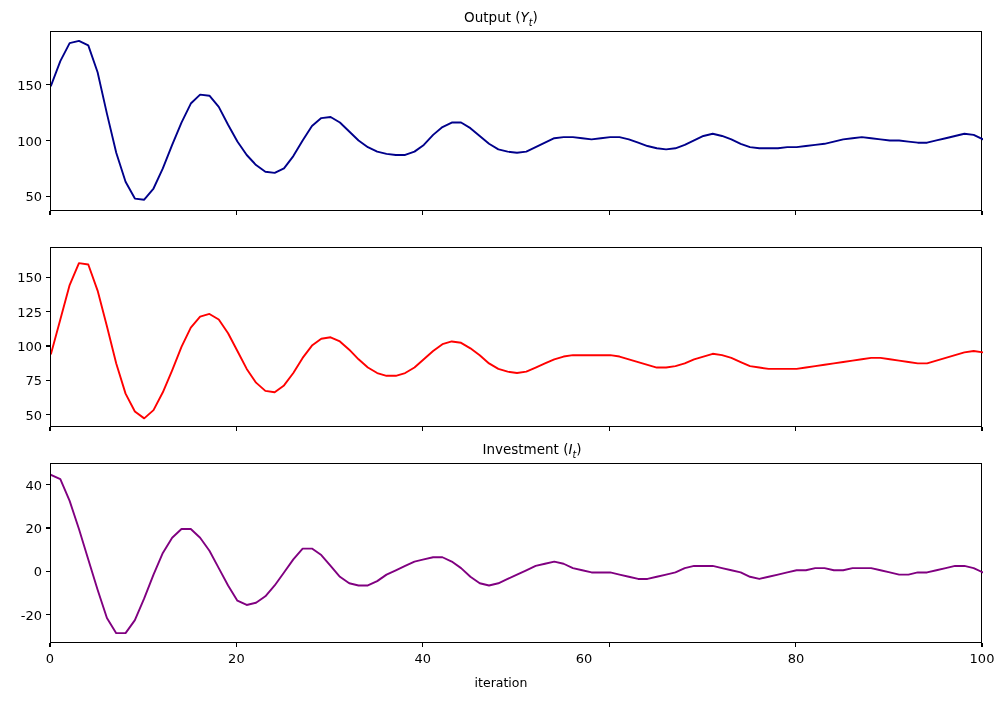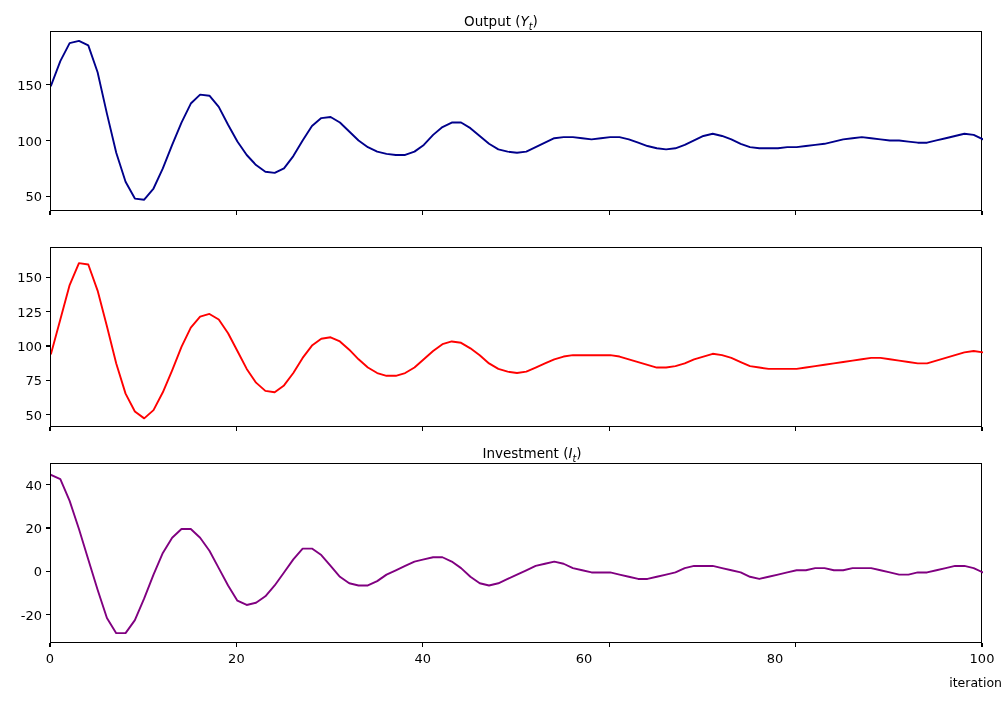--- a/index.html
+++ b/index.html
@@ -1,33 +1,33 @@
 <!DOCTYPE html>
 <html><head>
 <meta charset="utf-8">
 <style>
   html,body{margin:0;padding:0;background:#ffffff;}
   body{width:1002px;height:701px;font-family:"DejaVu Sans","Liberation Sans",sans-serif;color:#000;}
   #figure{position:relative;width:1002px;height:701px;overflow:hidden;}
   .panel-title{
     position:absolute;left:0;width:1002px;text-align:center;
-    font-size:13.5px;color:#000;line-height:24px;
+    font-size:13.5px;color:#000;line-height:16px;
   }
   .plotbox{position:absolute;border:1.1px solid #000;background:#fff;box-sizing:border-box;}
   .plot-svg{position:absolute;top:0;left:0;}
   .ytick-label{
     position:absolute;text-align:right;font-size:13px;color:#000;
     transform:translateY(-50%);white-space:nowrap;
   }
   .xtick-label{
     position:absolute;font-size:13px;color:#000;
     transform:translateX(-50%);white-space:nowrap;
   }
   .xaxis-label{
-    position:absolute;width:1002px;left:0;text-align:right;font-size:12.5px;color:#000;
+    position:absolute;width:1002px;left:0;text-align:center;font-size:12.5px;color:#000;
   }
   .tickmark{position:absolute;background:#000;}
   .math-i{font-style:italic;}
   .math-sub{font-size:0.72em;vertical-align:sub;font-style:italic;}
 </style>
 </head>
 <body>
 
 <div id="figure">
     <div class="panel-title" style="top: 9px;"><span>Output (</span><span class="math-i">Y</span><span class="math-sub">t</span><span>)</span></div>
@@ -86,16 +86,16 @@
     <div class="tickmark" style="left: 49.4px; top: 643px; width: 1.2px; height: 4px;"></div>
     <div class="tickmark" style="left: 235.8px; top: 643px; width: 1.2px; height: 4px;"></div>
     <div class="tickmark" style="left: 422.2px; top: 643px; width: 1.2px; height: 4px;"></div>
     <div class="tickmark" style="left: 608.6px; top: 643px; width: 1.2px; height: 4px;"></div>
     <div class="tickmark" style="left: 795px; top: 643px; width: 1.2px; height: 4px;"></div>
     <div class="tickmark" style="left: 981.4px; top: 643px; width: 1.2px; height: 4px;"></div>
     <div class="xtick-label" style="left: 50px; top: 651px;">0</div>
     <div class="xtick-label" style="left: 236.4px; top: 651px;">20</div>
     <div class="xtick-label" style="left: 422.8px; top: 651px;">40</div>
     <div class="xtick-label" style="left: 584px; top: 651px;">60</div>
-    <div class="xtick-label" style="left: 775px; top: 651px;">80</div>
+    <div class="xtick-label" style="left: 796px; top: 651px;">80</div>
     <div class="xtick-label" style="left: 982px; top: 651px;">100</div>
     <div class="xaxis-label" style="top: 675px;">iteration</div>
   </div>
 
 </body></html>

